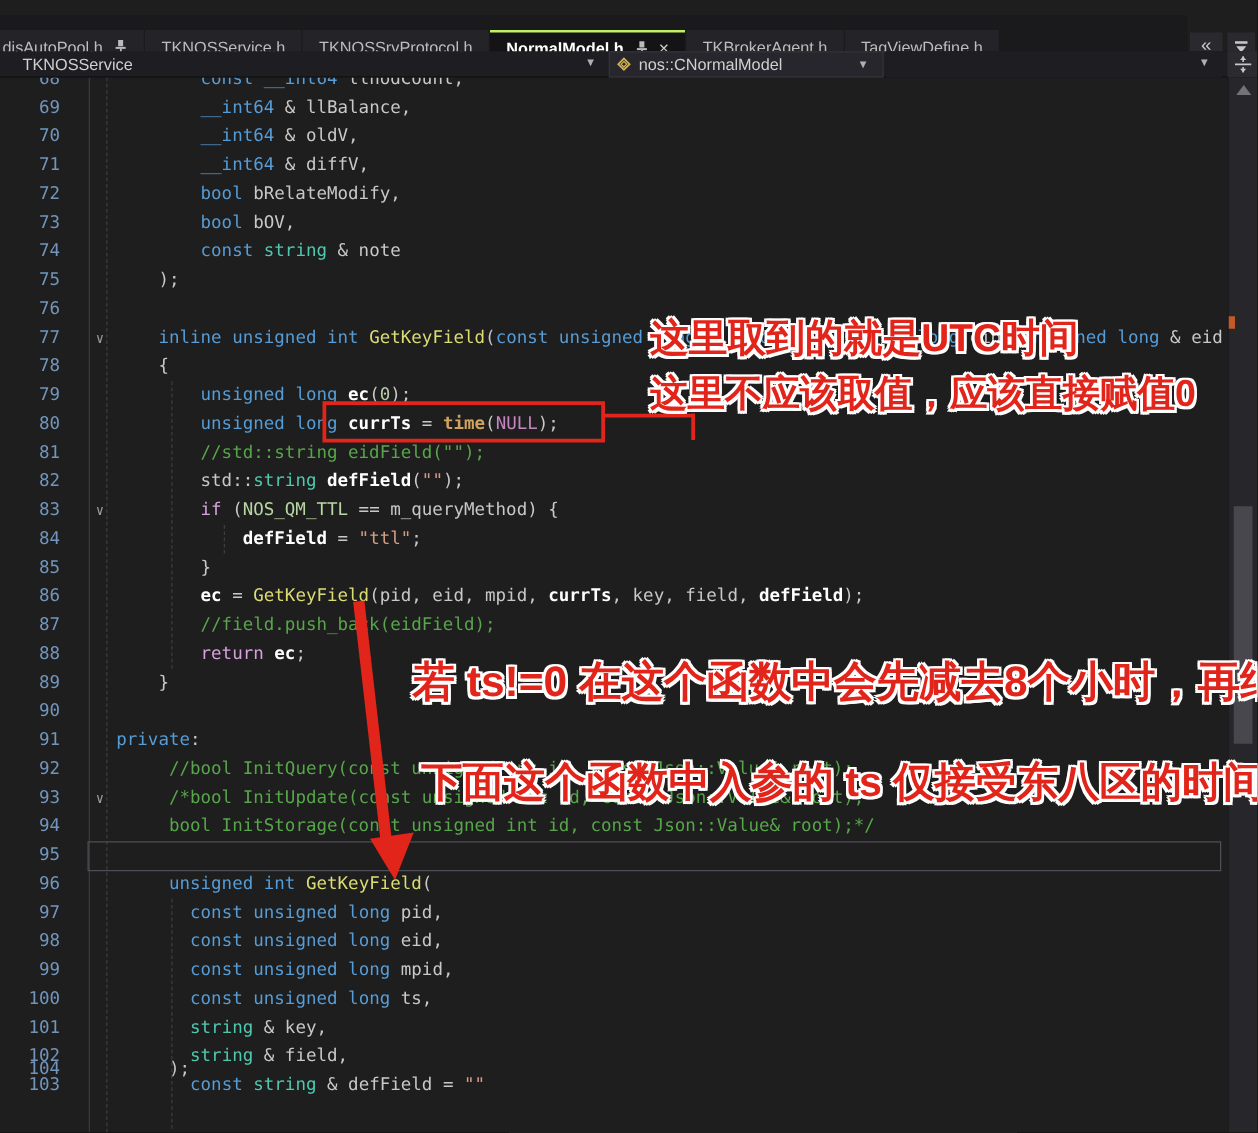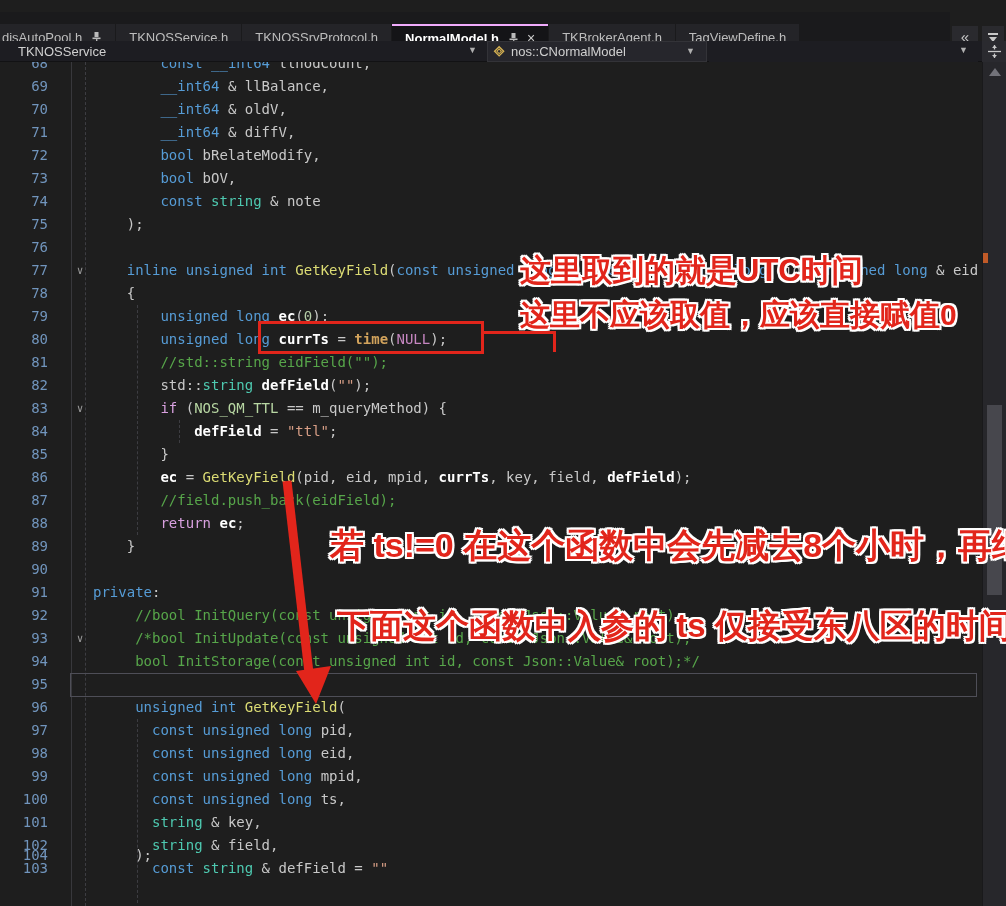--- a/index.html
+++ b/index.html
@@ -24,21 +24,21 @@
   #current-line-box{position:absolute;left:70px;top:673px;width:905px;height:22px;
                     border:1px solid #4e4e57;}
 
   
   #tabbar{position:absolute;top:12px;left:0;width:924px;height:41px;background:#1a1a1c;z-index:10;padding-left:26px;}
   #tabbar .purple-line{position:absolute;left:0;right:0;top:38px;height:3px;background:#6a5acd;}
   #tabs{position:absolute;top:12px;left:0;height:26px;display:flex;}
   .tab{display:flex;align-items:center;height:26px;padding:0 13px;background:#242428;
        color:#bdbdbd;font-size:13px;margin-right:1px;box-sizing:border-box;}
   .tab:first-child{padding-left:2px;}
-  .tab.active{background:#141417;color:#ffffff;font-weight:bold;border-top:2px solid #f0abfc;}
+  .tab.active{background:#141417;color:#ffffff;font-weight:bold;border-top:2px solid #bef264;}
   .tab .tab-label{white-space:nowrap;}
   .tab .pin-icon{margin-left:9px;display:inline-flex;}
   .tab-close{margin-left:8px;color:#cccccc;font-size:14px;font-weight:normal;}
   #tab-overflow{position:absolute;top:14px;left:952px;width:26px;height:22px;color:#c8c8c8;
                 font-size:15px;text-align:center;line-height:22px;background:#2a2a2e;}
   #window-list-btn{position:absolute;top:14px;left:982px;width:22px;height:22px;background:#2a2a2e;
                    display:flex;align-items:center;justify-content:center;}
 
   
   #navbar{position:absolute;top:41px;left:0;width:1006px;height:21px;background:#1d1d22;

